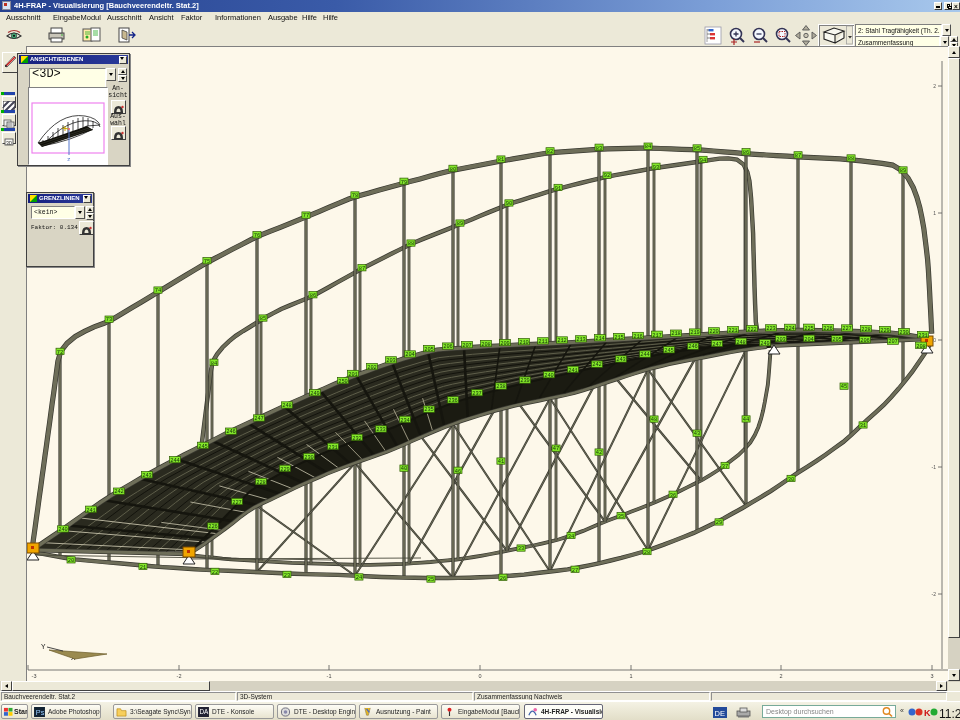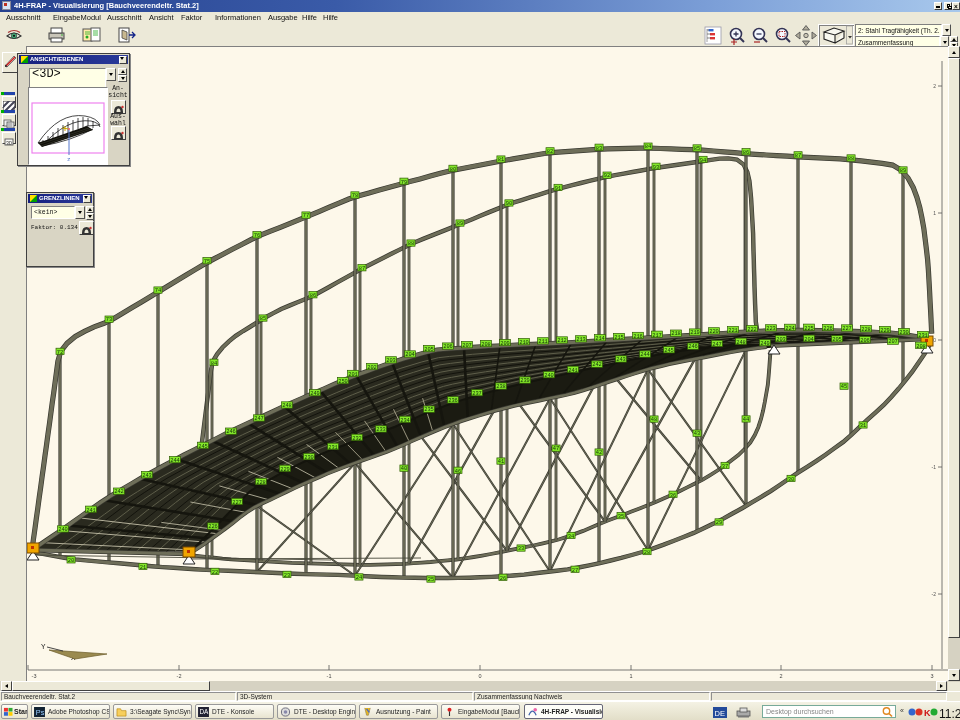--- a/index.html
+++ b/index.html
@@ -978,21 +978,21 @@
 <div style="left:711px;width:236px"></div>
 </div>
 
 <div id="task" class="abs">
 <div class="tkb" style="left:1px;width:27px;padding-left:12px;font-weight:bold;font-size:7px">Start<svg class="tkico" style="left:1px;width:11px" viewBox="0 0 12 11">
         <rect x="1" y="1" width="4.4" height="4" fill="#e33"></rect>
         <rect x="6" y="1" width="4.4" height="4" fill="#3a3"></rect>
         <rect x="1" y="5.6" width="4.4" height="4" fill="#36c"></rect>
         <rect x="6" y="5.6" width="4.4" height="4" fill="#fc0"></rect>
       </svg></div>
-<div class="tkb" style="left:31px;width:79px">Adobe Photoshop CS3 E...<svg class="tkico" viewBox="0 0 12 11">
+<div class="tkb" style="left:31px;width:70px">Adobe Photoshop CS3 E...<svg class="tkico" viewBox="0 0 12 11">
         <rect width="12" height="11" fill="#123"></rect>
         <text x="2" y="8.5" font-size="8" fill="#9cf" font-family="Liberation Sans">Ps</text>
       </svg></div>
 <div class="tkb" style="left:113px;width:79px">3:\Seagate Sync\SyncRe...<svg class="tkico" viewBox="0 0 12 11">
         <path d="M1,3 L1,10 L11,10 L11,4 L6,4 L5,2 L1,2 Z" fill="#f7cf5c" stroke="#b8860b" stroke-width="0.7"></path>
       </svg></div>
 <div class="tkb" style="left:195px;width:79px">DTE - Konsole<svg class="tkico" viewBox="0 0 12 11">
         <rect width="12" height="11" fill="#223"></rect>
         <text x="1.5" y="8" font-size="7" fill="#fff" font-family="Liberation Sans">DA</text>
       </svg></div>

